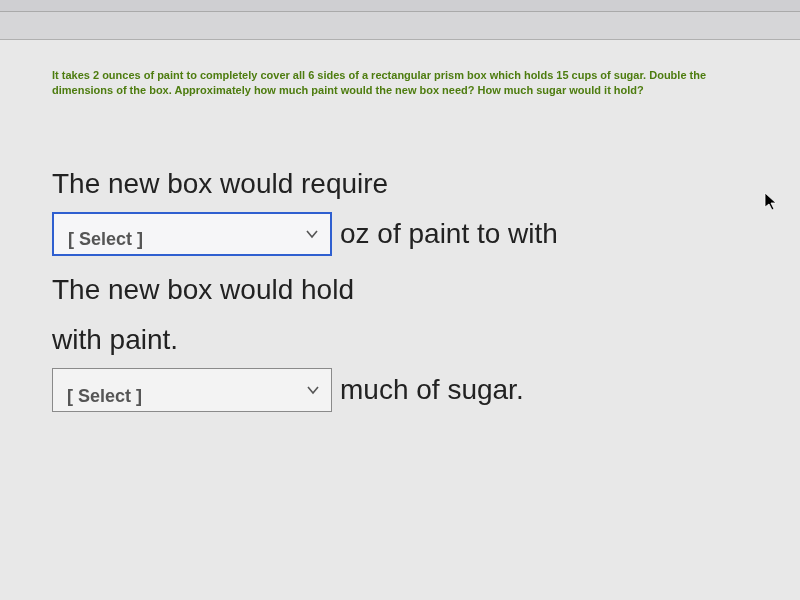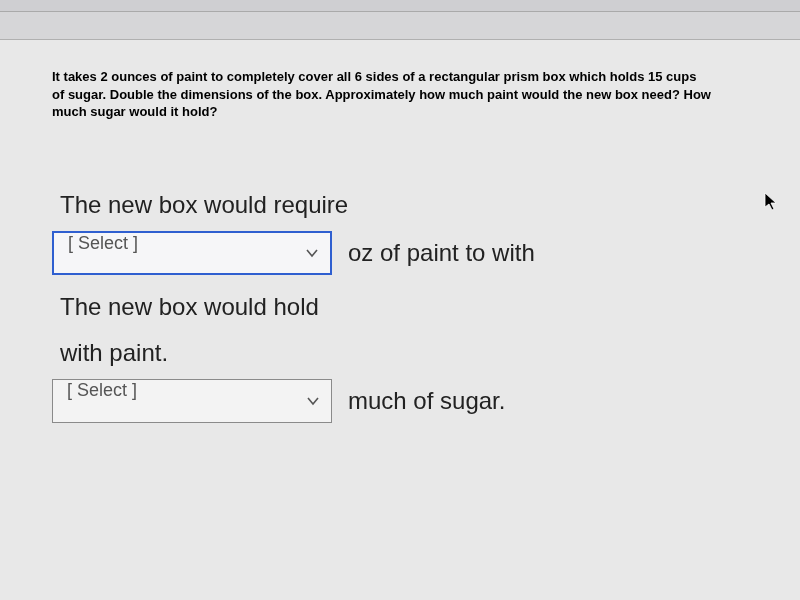--- a/index.html
+++ b/index.html
@@ -25,55 +25,55 @@
     width: 100%;
     height: 28px;
     background: #d6d6d8;
     border-bottom: 1px solid #b0b0b0;
   }
   .content {
     padding: 28px 52px 0 52px;
     color: #222;
   }
   .prompt {
-    font-size: 13px;
+    font-size: 11px;
     font-weight: 700;
     line-height: 1.35;
-    color: #000000;
+    color: #4d7c0f;
     max-width: 660px;
   }
   .answer-area {
     margin-top: 70px;
     font-size: 24px;
     color: #222;
   }
   .line {
     display: flex;
     align-items: center;
     flex-wrap: wrap;
     gap: 8px;
     margin-bottom: 12px;
   }
   .line-text {
-    font-size: 24px;
+    font-size: 28px;
     color: #222;
-    margin-left: 8px;
   }
   .select-wrap {
     position: relative;
     display: inline-flex;
-    align-items: flex-start;
+    align-items: flex-end;
     height: 44px;
     border: 1px solid #8a8a8a;
     background: #f3f3f3;
     padding: 0 34px 4px 14px;
     font-size: 18px;
     color: #555;
     cursor: pointer;
     min-width: 280px;
+    font-weight: bold;
   }
   .select-wrap.focused {
     border: 2px solid #2f5fd0;
     background: #f6f6f8;
   }
   .chevron {
     position: absolute;
     right: 10px;
     top: 50%;
     transform: translateY(-50%);

